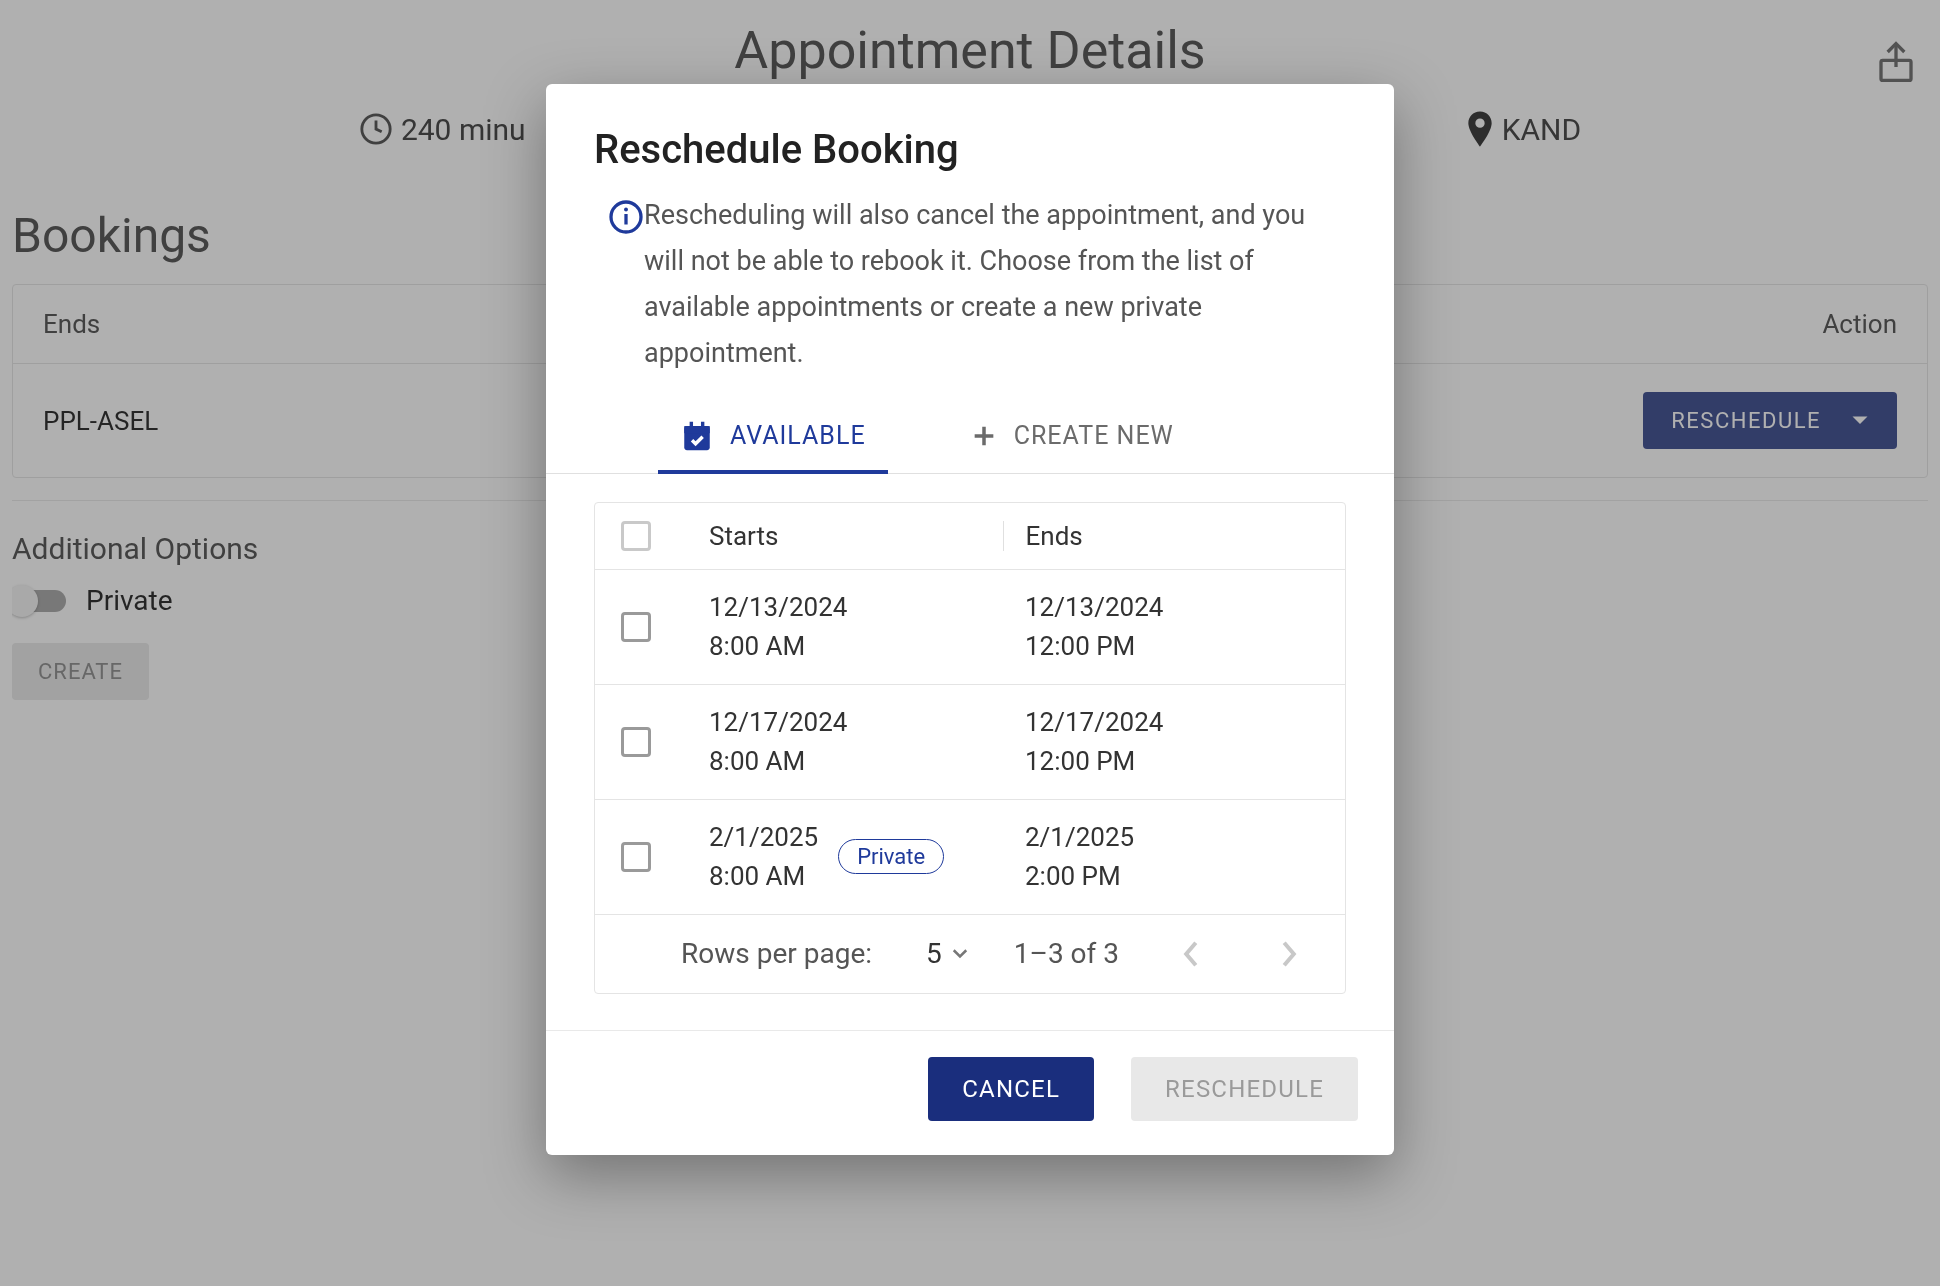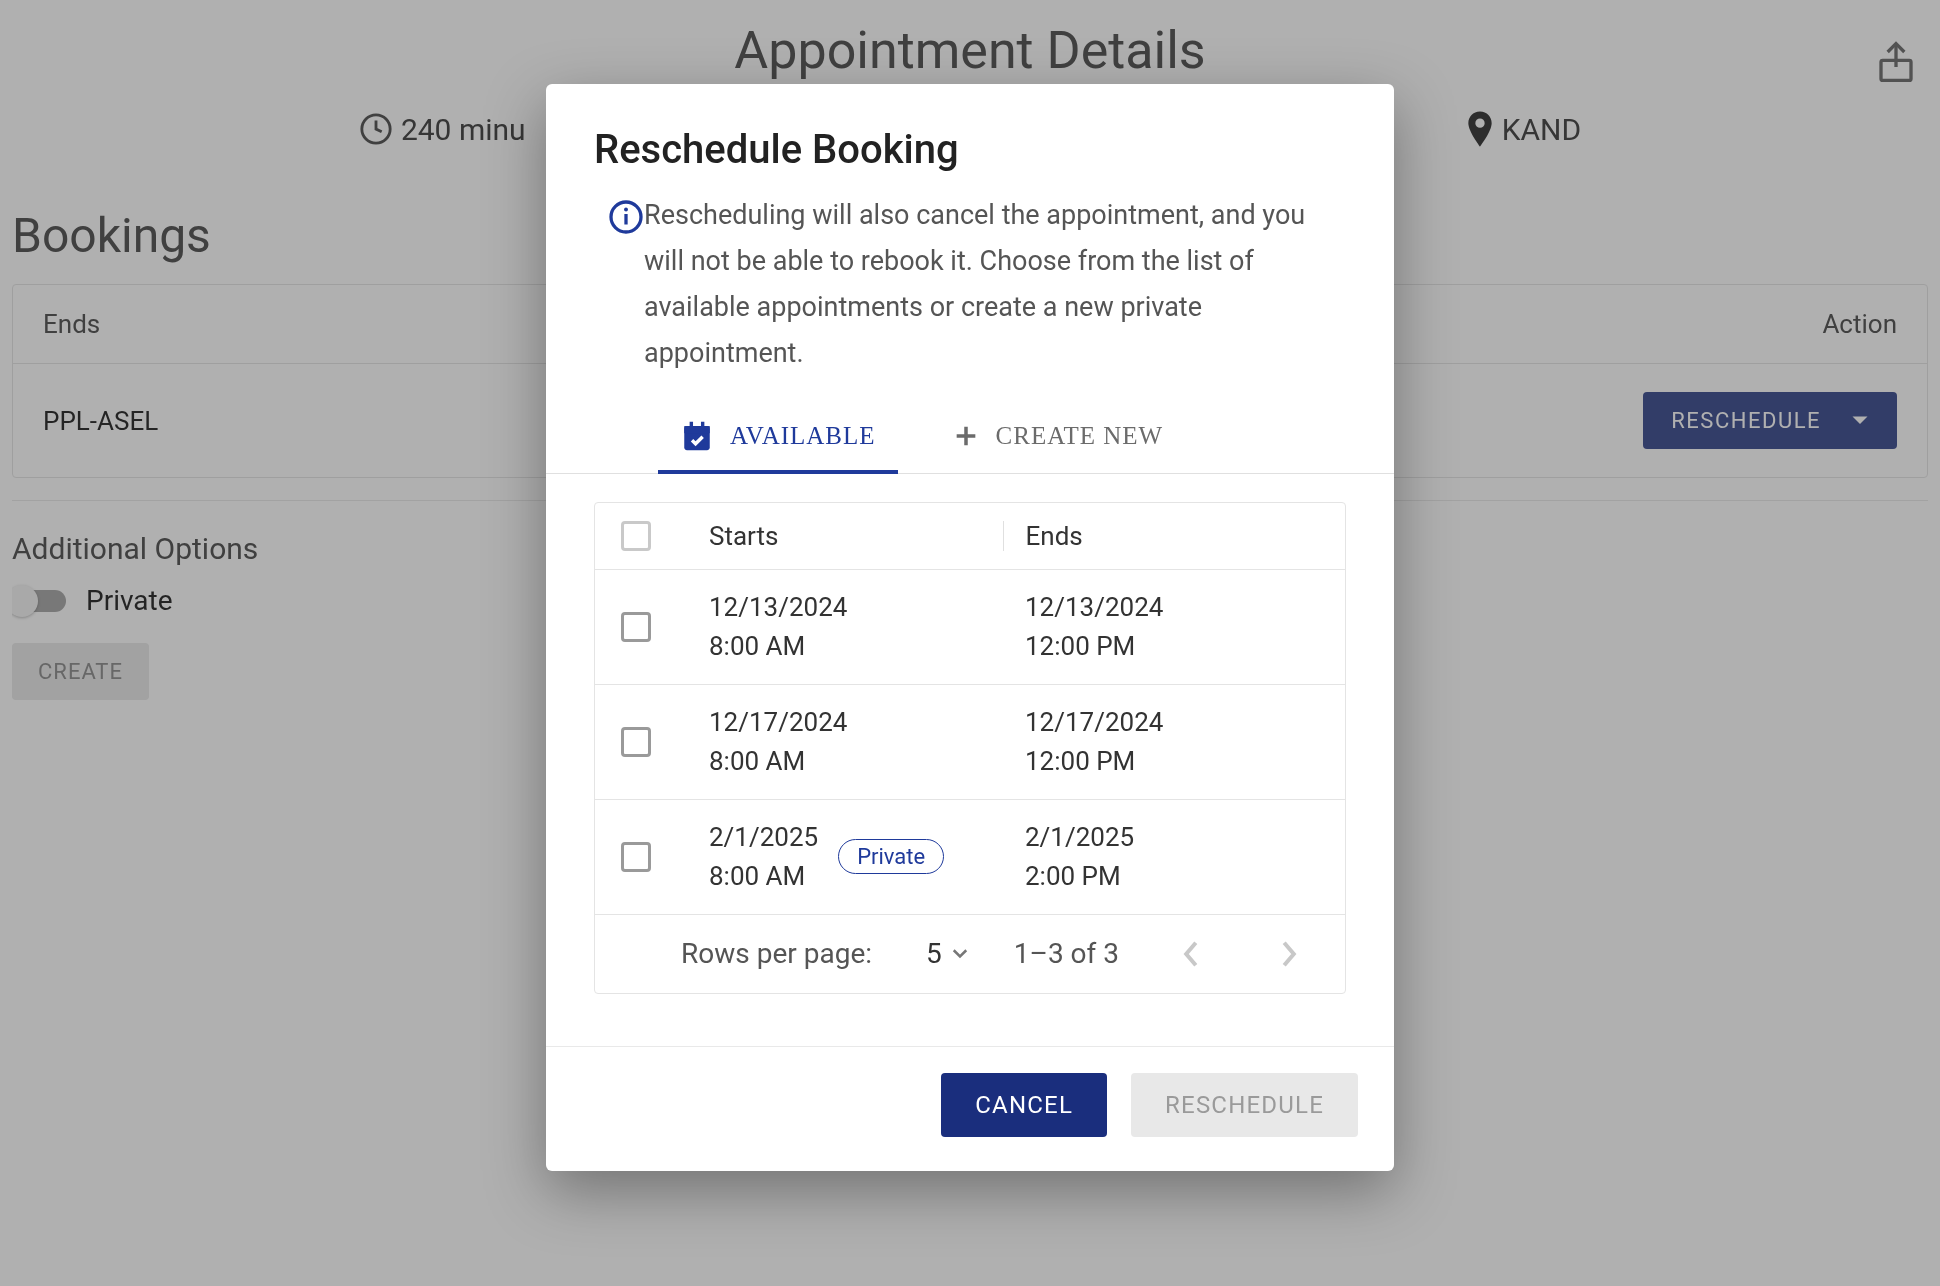--- a/index.html
+++ b/index.html
@@ -91,35 +91,35 @@
     .d-title {
       font-size: 40px; color: #222; font-weight: 500;
       padding: 42px 48px 20px;
     }
     .d-info-row {
       display: flex; padding: 0 48px 30px 62px; align-items:flex-start;
     }
     .info-icon-w { flex: 0 0 auto; padding-top: 6px; }
     .d-info-text { font-size: 27px; line-height: 1.7; color: #555; }
     .tabs {
-      display: flex; gap: 48px; padding: 0 48px;
-      border-bottom: 1px solid #e0e0e0; margin: 0 48px; font-family: Liberation Serif, serif;
+      display: flex; gap: 76px; padding: 0 48px;
+      border-bottom: 1px solid #e0e0e0; margin: 0 48px;
     }
     .tabs { margin:0; padding: 0 0 0 120px;}
     .tab {
       display: flex; align-items:center; gap: 16px;
       padding: 12px 14px 20px; font-size: 25px; letter-spacing: 1px;
       color: #6b6b6b; position: relative; cursor: pointer;
     }
     .tab.active { color: #1f3a9b; }
     .tab.active::after {
       content:""; position:absolute; left:-8px; right:-8px; bottom:-1px; height:4px; background:#1f3a9b;
     }
     .list-box {
-      margin: 28px 48px 16px; border:1px solid #e4e4e4; border-radius:4px;
+      margin: 28px 48px 0; border:1px solid #e4e4e4; border-radius:4px;
     }
     .lb-head {
       display:flex; align-items:center; padding: 18px 26px; border-bottom:1px solid #e4e4e4;
       font-size: 26px; color:#333;
     }
     .chk {
       width: 30px; height: 30px; border: 3px solid #9a9a9a; border-radius:4px; background:#fff;
       flex: 0 0 auto;
     }
     .chk.light { border-color:#c9c9c9; }
@@ -138,21 +138,21 @@
     }
     .pager {
       display:flex; align-items:center; justify-content:flex-end; gap: 46px;
       padding: 20px 30px; font-size: 28px; color:#555;
     }
     .rpp { margin-right: 8px; }
     .sel { display:flex; align-items:center; gap:10px; color:#333; }
     .chev { color:#bdbdbd; padding: 6px 18px; }
     .d-footer {
       border-top: 1px solid #e9e9e9; margin-top: 36px;
-      padding: 26px 36px 34px; display:flex; justify-content:flex-end; gap: 24px;
+      padding: 26px 36px 34px; display:flex; justify-content:flex-end; gap: 37px;
     }
     .btn {
       padding: 18px 34px; font-size: 24px; letter-spacing: 1.2px; border-radius: 4px;
     }
     .btn.primary { background:#1a2e7d; color:#fff; }
     .btn.disabled { background:#e8e8e8; color:#9a9a9a; }
     .share-icon-pos { position:absolute; top: 40px; right: 24px; }
     svg { display:block; }
   </style>
 </head>

